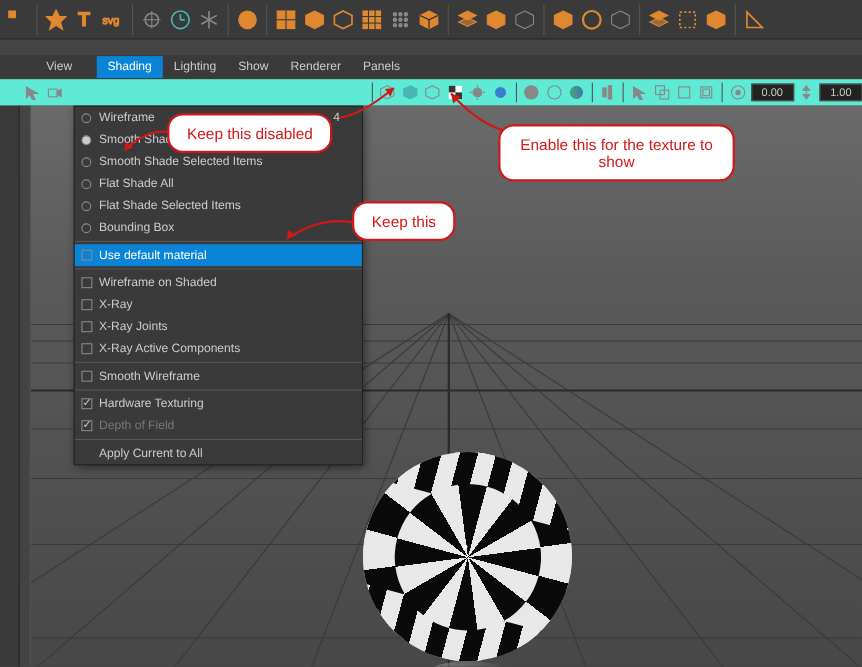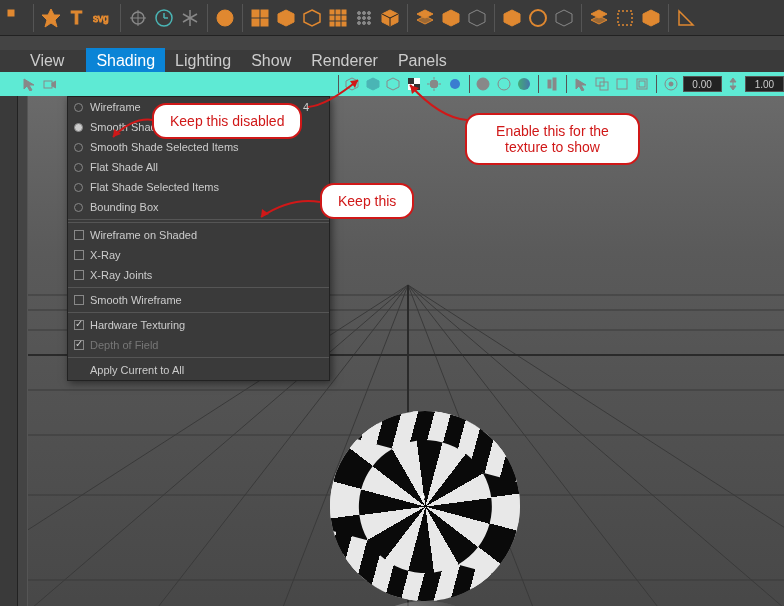--- a/index.html
+++ b/index.html
@@ -8,21 +8,21 @@
 .toolbar-top { height: 36px; background: #3a3a3a; border-bottom: 1px solid #222; display: flex; align-items: center; padding-left: 4px; gap: 2px; }
 .toolbar-top .sep { width: 1px; height: 28px; background: #555; margin: 0 3px; }
 .tool-icon { width: 24px; height: 24px; display: flex; align-items: center; justify-content: center; cursor: pointer; }
 .tool-icon svg { width: 20px; height: 20px; }
 .orange { fill: #e08830; stroke: #e08830; }
 .gray { fill: #888; stroke: #888; }
 .teal { fill: #4ab5b5; stroke: #4ab5b5; }
 
 .spacer-v { height: 14px; background: #444; }
 
-.menubar { height: 22px; background: #3a3a3a; display: flex; align-items: center; padding-left: 20px; font-size: 16px; color: #ccc; gap: 0; }
+.menubar { height: 22px; background: #3a3a3a; display: flex; align-items: center; padding-left: 32px; font-size: 11px; color: #ccc; gap: 0; }
 .menubar .mitem { padding: 4px 10px; cursor: pointer; }
 .menubar .mitem.active { background: #0a84d6; color: #fff; margin-left: 12px; }
 
 .sub-toolbar { height: 24px; background: #5eead4; display: flex; align-items: center; padding-left: 20px; gap: 3px; position: relative; }
 .sub-toolbar .mini-icon { width: 18px; height: 18px; display: flex; align-items: center; justify-content: center; cursor: pointer; }
 .sub-toolbar .mini-icon svg { width: 14px; height: 14px; }
 .sub-toolbar .num-field { width: 40px; height: 16px; background: #222; color: #ccc; font-size: 10px; display: flex; align-items: center; justify-content: center; border: 1px solid #555; }
 .sub-toolbar .sep2 { width: 1px; height: 18px; background: #555; margin: 0 2px; }
 
 .viewport { position: relative; height: 524px; background: linear-gradient(to bottom, #6a6a6a 0%, #5a5a5a 30%, #474747 100%); overflow: hidden; }
@@ -417,32 +417,40 @@
       </div>
     <div class="dd-item">
         <span class="radio"></span>
         <span>Flat Shade Selected Items</span>
       </div>
     <div class="dd-item">
         <span class="radio"></span>
         <span>Bounding Box</span>
       </div>
     <div class="dd-sep"></div>
+    <div class="dd-item highlighted">
+        <span class="check"></span>
+        <span>Use default material</span>
+      </div>
     <div class="dd-sep"></div>
     <div class="dd-item">
         <span class="check"></span>
         <span>Wireframe on Shaded</span>
       </div>
     <div class="dd-item">
         <span class="check"></span>
         <span>X-Ray</span>
       </div>
     <div class="dd-item">
         <span class="check"></span>
         <span>X-Ray Joints</span>
+      </div>
+    <div class="dd-item">
+        <span class="check"></span>
+        <span>X-Ray Active Components</span>
       </div>
     <div class="dd-sep"></div>
     <div class="dd-item">
         <span class="check"></span>
         <span>Smooth Wireframe</span>
       </div>
     <div class="dd-sep"></div>
     <div class="dd-item">
         <span class="check filled"></span>
         <span>Hardware Texturing</span>
@@ -467,17 +475,17 @@
   <path d="M45,8 Q25,5 5,25" fill="none" stroke="#d01818" stroke-width="2"></path>
   <polygon points="5,25 6,17 13,22" fill="#d01818"></polygon>
 </svg>
 
 <div class="callout" style="left:320px; top:183px;">Keep this</div>
 <svg class="callout-arrow" style="left:256px; top:192px;" width="70" height="30">
   <path d="M64,10 Q35,5 5,25" fill="none" stroke="#d01818" stroke-width="2"></path>
   <polygon points="5,25 6,17 13,22" fill="#d01818"></polygon>
 </svg>
 
-<div class="callout" style="left:465px; top:113px; width:175px;">Enable this for the texture to show</div>
+<div class="callout" style="left:453px; top:113px; width:215px;">Enable this for the texture to show</div>
 <svg class="callout-arrow" style="left:405px; top:80px;" width="70" height="45">
   <path d="M62,40 Q35,38 5,5" fill="none" stroke="#d01818" stroke-width="2"></path>
   <polygon points="5,5 7,14 14,8" fill="#d01818"></polygon>
 </svg>
 
 </body></html>

